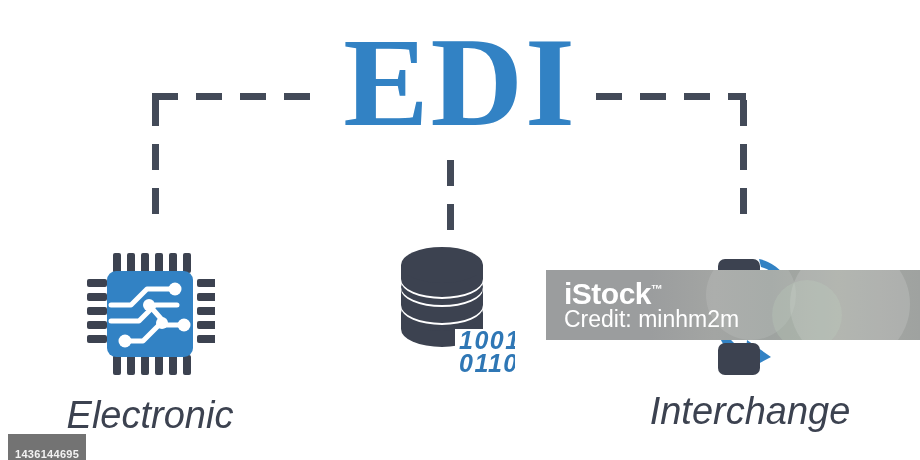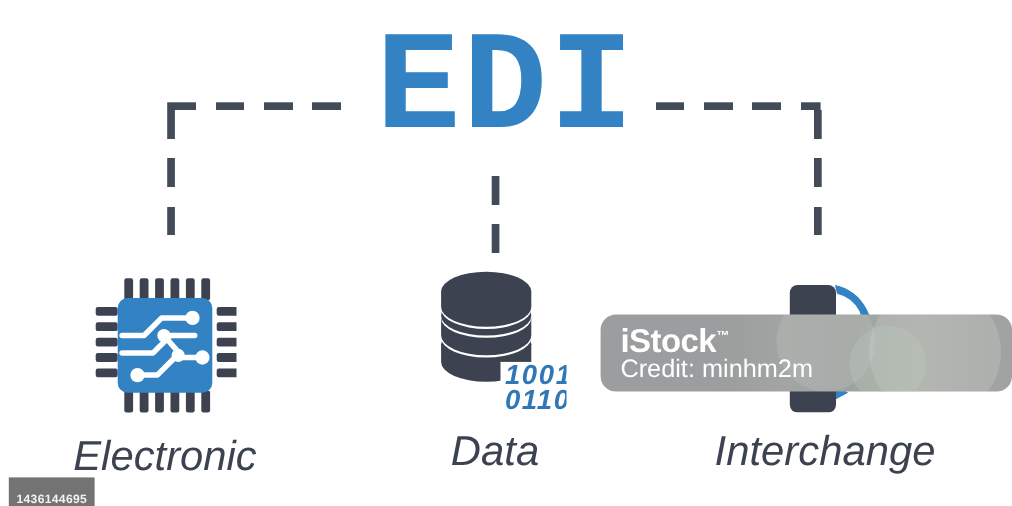--- a/index.html
+++ b/index.html
@@ -21,21 +21,21 @@
     overflow: hidden;
   }
 
   
   .edi-title {
     position: absolute;
     left: 0;
     top: 18px;
     width: 920px;
     text-align: center;
-    font-family: Liberation Mono, monospace;
+    font-family: Liberation Serif, serif;
     font-weight: bold;
     font-size: 128px;
     line-height: 128px;
     letter-spacing: 2px;
     color: #3282c4;
     user-select: none;
   }
 
   
   .dash-h {
@@ -77,29 +77,28 @@
     line-height: 44px;
     color: #3c4250;
     font-weight: normal;
     white-space: nowrap;
   }
 
   
   .wm-band {
     position: absolute;
     left: 546px;
-    top: 286px;
+    top: 270px;
     width: 374px;
     height: 70px;
     background: linear-gradient(90deg,
         #9b9d9e 0%, #9b9d9e 28%,
         #a3a5a3 45%, #9ea3a0 60%,
         #a7aaa4 78%, #9fa2a0 100%);
     overflow: hidden;
-    border-radius: 14px;
   }
   .wm-blob {
     position: absolute;
     border-radius: 50%;
     background: rgba(255,255,255,0.14);
   }
   .wm-blob.b1 { width: 120px; height: 120px; right: 10px; top: -26px; }
   .wm-blob.b2 { width: 70px;  height: 70px;  right: 78px; top: 10px; background: rgba(190,210,190,0.25); }
   .wm-blob.b3 { width: 90px;  height: 90px;  left: 160px; top: -20px; background: rgba(255,255,255,0.10); }
   .wm-istock {
@@ -236,21 +235,20 @@
           <path d="M16 36 a41 18 0 0 0 82 0 v-14 h-82 z" fill="#ffffff"></path>
           <path d="M16 34 a41 18 0 0 0 82 0 v-14 h-82 z"></path>
           <ellipse cx="57" cy="20" rx="41" ry="18"></ellipse>
         </g>
 
         <rect x="70" y="84" width="56" height="44" fill="#ffffff"></rect>
         <text x="74" y="104" font-family="Liberation Sans, sans-serif" font-size="25" font-weight="bold" fill="#2f77b5" letter-spacing="1.5">1001</text>
         <text x="74" y="127" font-family="Liberation Sans, sans-serif" font-size="25" font-weight="bold" fill="#2f77b5" letter-spacing="1.5">0110</text>
       </svg>
     </div>
-    <div class="caption">Data</div>
   </div>
 
   <div class="col" style="left:610px; top:245px;">
     <div class="icon-wrap">
       <svg width="130" height="130" viewBox="0 0 130 130" aria-hidden="true">
 
         <g fill="#3282c4">
 
           <path d="M74 14
                    a42 42 0 0 1 30 58

